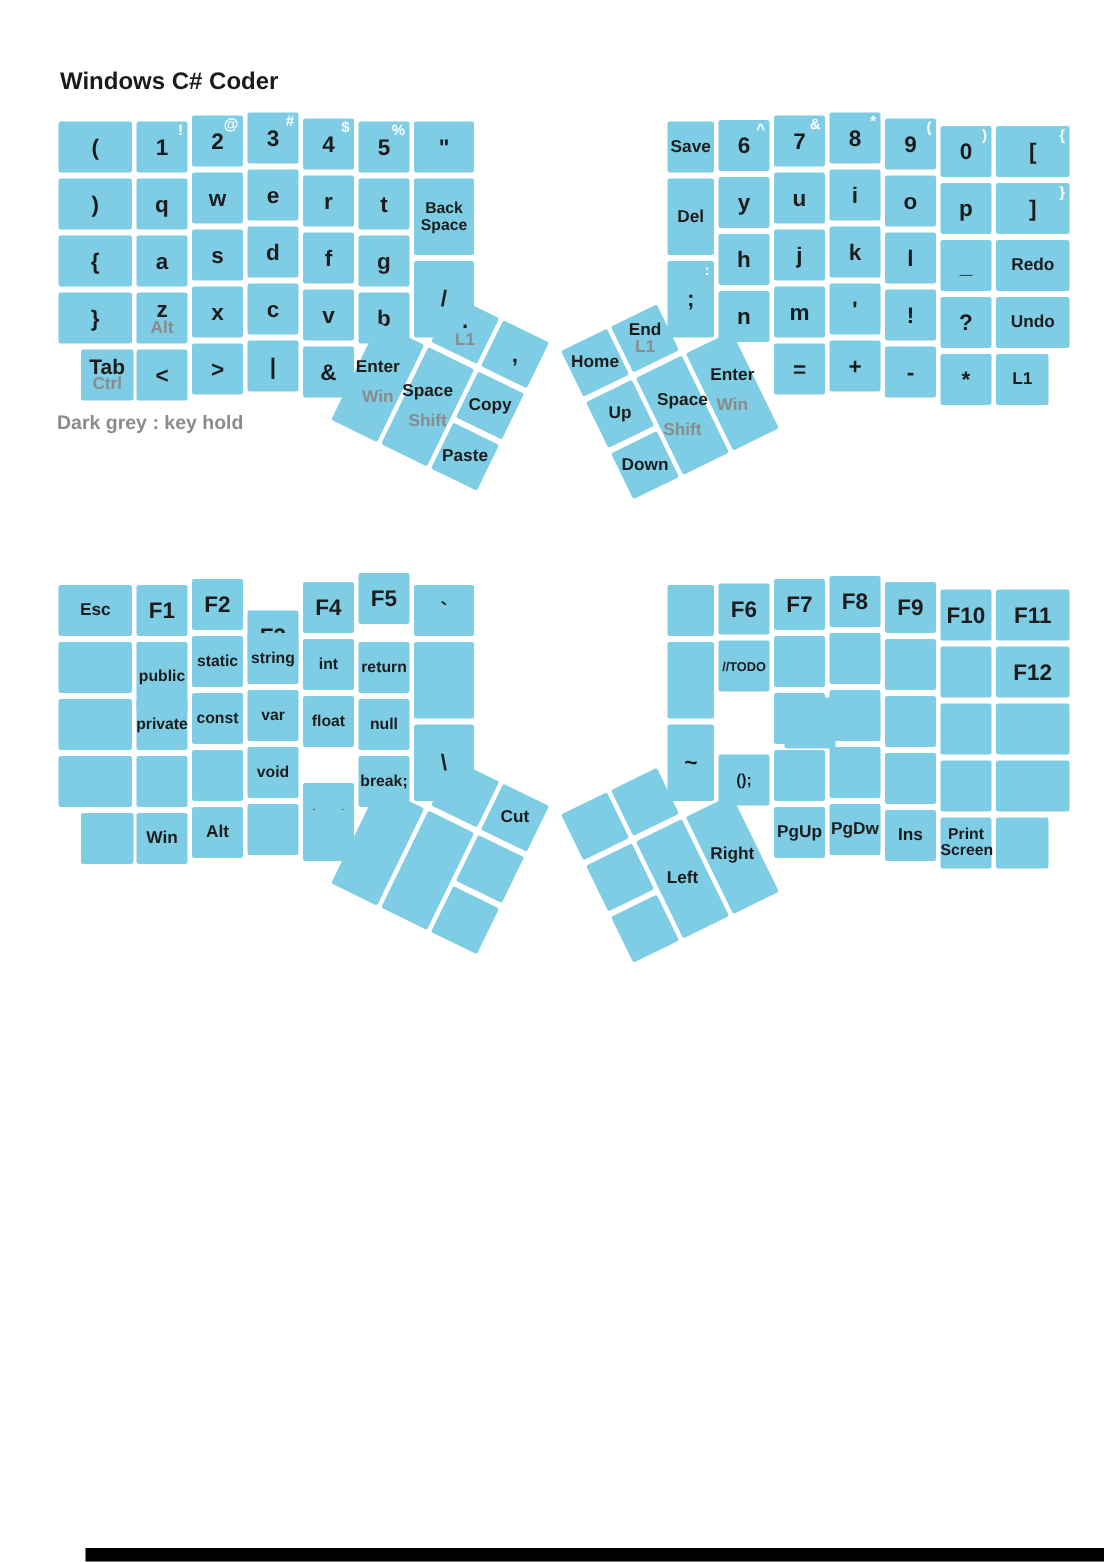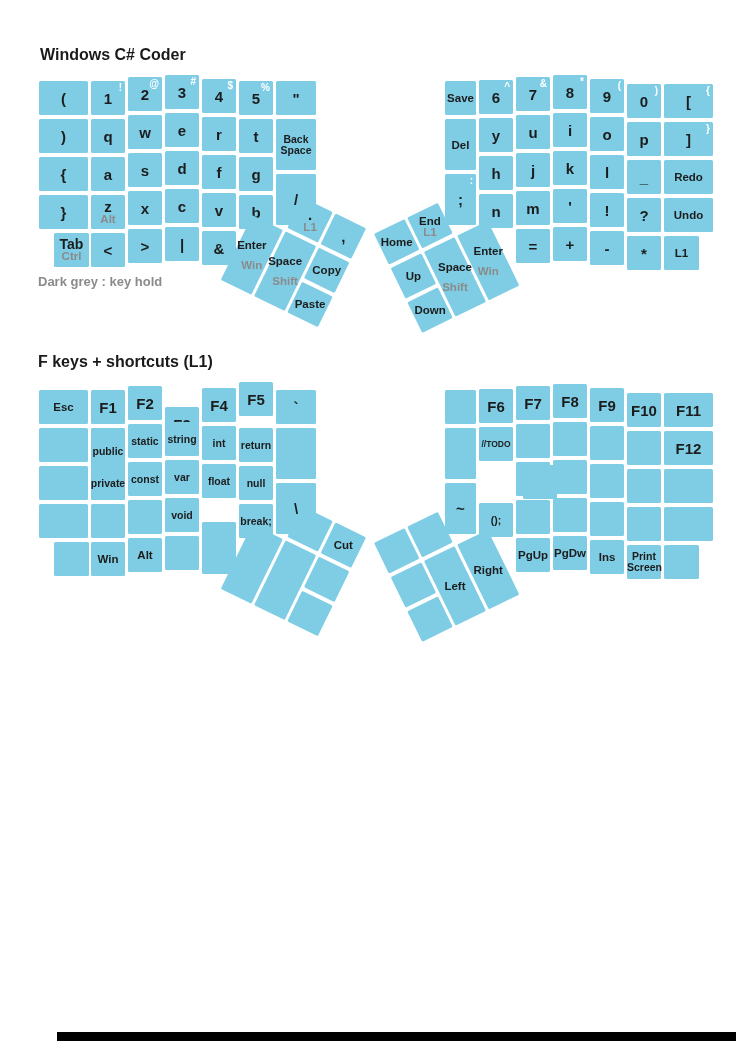--- a/index.html
+++ b/index.html
@@ -30,21 +30,20 @@
   .shiftlbl{position:absolute;top:1px;right:3px;color:var(--shift,#ffffff);font-size:10px;line-height:11px;font-weight:700;}
   .thumb{position:absolute;width:108px;height:110px;transform-origin:0 0;}
   .bottom-bar{position:absolute;left:57px;top:1032px;width:679px;height:9px;background:#000000;}
 </style>
 </head>
 <body>
 
 <div id="canvas">
   <div class="title" style="left:40px;top:46px;">Windows C# Coder</div>
   <div class="caption" style="left:38px;top:274px;">Dark grey : key hold</div>
-  <div class="title" style="left:38px;top:353px;">F keys + shortcuts (L1)</div>
   <div class="bottom-bar"></div>
 <div class="key" style="left: 39px; top: 81px; width: 49px; height: 34px;">
       <div class="kc">
         <span class="lbl sym">(</span>
       </div>
     </div>
     <div class="key" style="left: 39px; top: 119px; width: 49px; height: 34px;">
       <div class="kc">
         <span class="lbl sym">)</span>
       </div>

